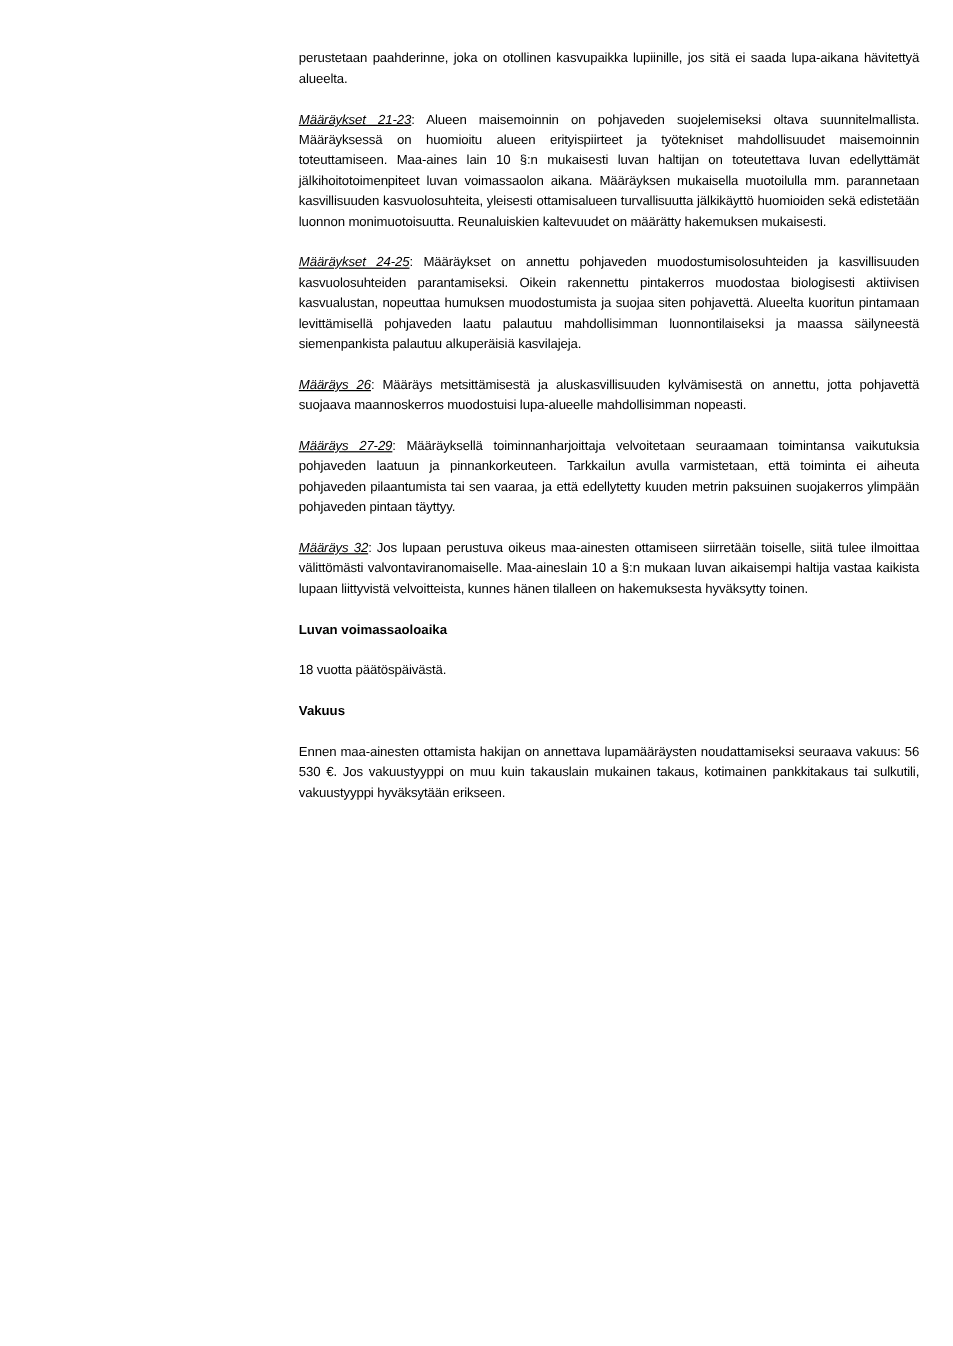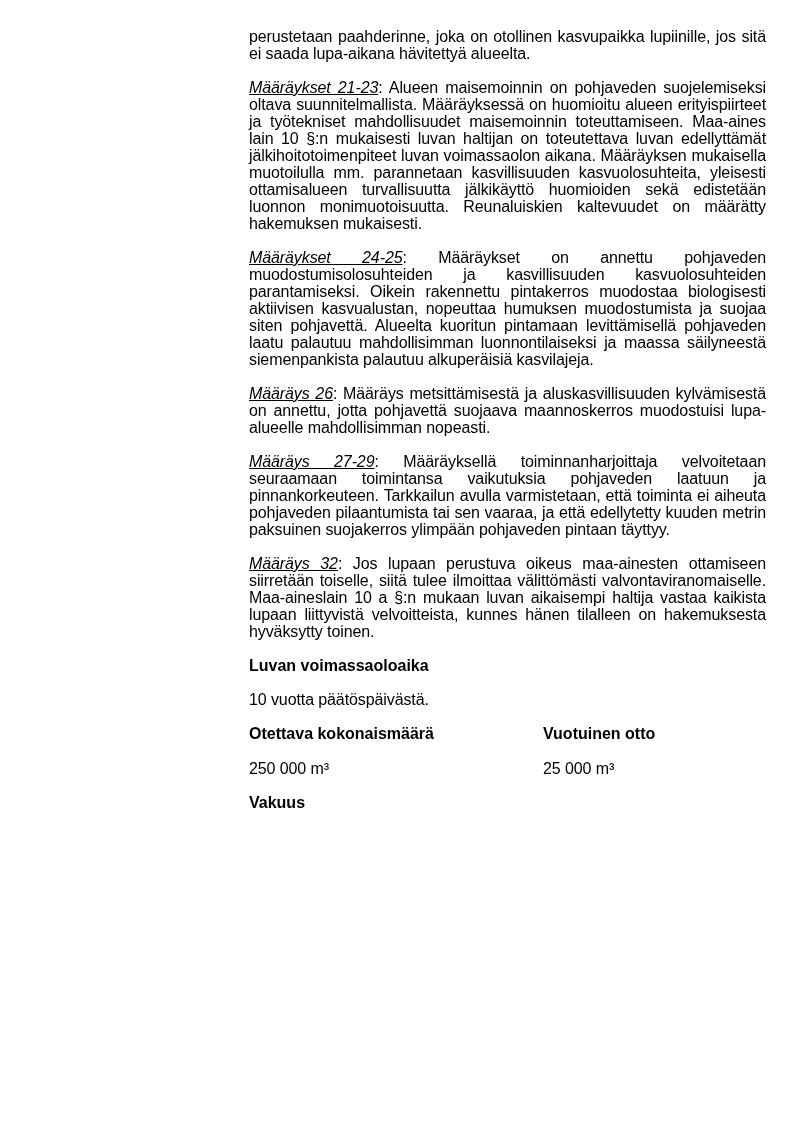--- a/index.html
+++ b/index.html
@@ -13,23 +13,23 @@
     width: 794px;
     height: 1122px;
     background: #ffffff;
     overflow: hidden;
     font-family: "Liberation Sans", sans-serif;
     color: #000000;
   }
   .content {
     position: absolute;
     left: 249px;
-    top: 28px;
+    top: 41px;
     width: 517px;
-    font-size: 16px;
+    font-size: 11px;
     line-height: 17px;
     letter-spacing: -0.1px;
   }
   p.para {
     margin: 0 0 17px 0;
     text-align: justify;
   }
   .label {
     text-decoration: underline;
     font-style: italic;
@@ -58,26 +58,17 @@
 
 <div class="page">
   <div class="content">
       <p class="para"><span>perustetaan paahderinne, joka on otollinen kasvupaikka lupiinille, jos sitä ei saada lupa-aikana hävitettyä alueelta.</span></p>
       <p class="para"><span class="label">Määräykset 21-23</span><span>: Alueen maisemoinnin on pohjaveden suojelemiseksi oltava suunnitelmallista. Määräyksessä on huomioitu alueen erityispiirteet ja työtekniset mahdollisuudet maisemoinnin toteuttamiseen. Maa-aines lain 10 §:n mukaisesti luvan haltijan on toteutettava luvan edellyttämät jälkihoitotoimenpiteet luvan voimassaolon aikana. Määräyksen mukaisella muotoilulla mm. parannetaan kasvillisuuden kasvuolosuhteita, yleisesti ottamisalueen turvallisuutta jälkikäyttö huomioiden sekä edistetään luonnon monimuotoisuutta. Reunaluiskien kaltevuudet on määrätty hakemuksen mukaisesti.</span></p>
       <p class="para"><span class="label">Määräykset 24-25</span><span>: Määräykset on annettu pohjaveden muodostumisolosuhteiden ja kasvillisuuden kasvuolosuhteiden parantamiseksi. Oikein rakennettu pintakerros muodostaa biologisesti aktiivisen kasvualustan, nopeuttaa humuksen muodostumista ja suojaa siten pohjavettä. Alueelta kuoritun pintamaan levittämisellä pohjaveden laatu palautuu mahdollisimman luonnontilaiseksi ja maassa säilyneestä siemenpankista palautuu alkuperäisiä kasvilajeja.</span></p>
       <p class="para"><span class="label">Määräys 26</span><span>: Määräys metsittämisestä ja aluskasvillisuuden kylvämisestä on annettu, jotta pohjavettä suojaava maannoskerros muodostuisi lupa-alueelle mahdollisimman nopeasti.</span></p>
       <p class="para"><span class="label">Määräys 27-29</span><span>: Määräyksellä toiminnanharjoittaja velvoitetaan seuraamaan toimintansa vaikutuksia pohjaveden laatuun ja pinnankorkeuteen. Tarkkailun avulla varmistetaan, että toiminta ei aiheuta pohjaveden pilaantumista tai sen vaaraa, ja että edellytetty kuuden metrin paksuinen suojakerros ylimpään pohjaveden pintaan täyttyy.</span></p>
       <p class="para"><span class="label">Määräys 32</span><span>: Jos lupaan perustuva oikeus maa-ainesten ottamiseen siirretään toiselle, siitä tulee ilmoittaa välittömästi valvontaviranomaiselle. Maa-aineslain 10 a §:n mukaan luvan aikaisempi haltija vastaa kaikista lupaan liittyvistä velvoitteista, kunnes hänen tilalleen on hakemuksesta hyväksytty toinen.</span></p>
       <div class="sec-heading">Luvan voimassaoloaika</div>
-      <p class="para"><span>10 vuotta päätöspäivästä.</span></p>
-      <div class="twocol">
-        <div>
-          <div class="col-heading">Otettava kokonaismäärä</div>
-          <div class="col-value">250 000 m³</div>
-        </div>
-        <div>
-          <div class="col-heading">Vuotuinen otto</div>
-          <div class="col-value">25 000 m³</div>
-        </div>
-      </div>
+      <p class="para"><span>18 vuotta päätöspäivästä.</span></p>
       <div class="sec-heading">Vakuus</div>
+      <p class="para"><span>Ennen maa-ainesten ottamista hakijan on annettava lupamääräysten noudattamiseksi seuraava vakuus: 56 530 €. Jos vakuustyyppi on muu kuin takauslain mukainen takaus, kotimainen pankkitakaus tai sulkutili, vakuustyyppi hyväksytään erikseen.</span></p>
     </div>
 </div>
 
 </body></html>

